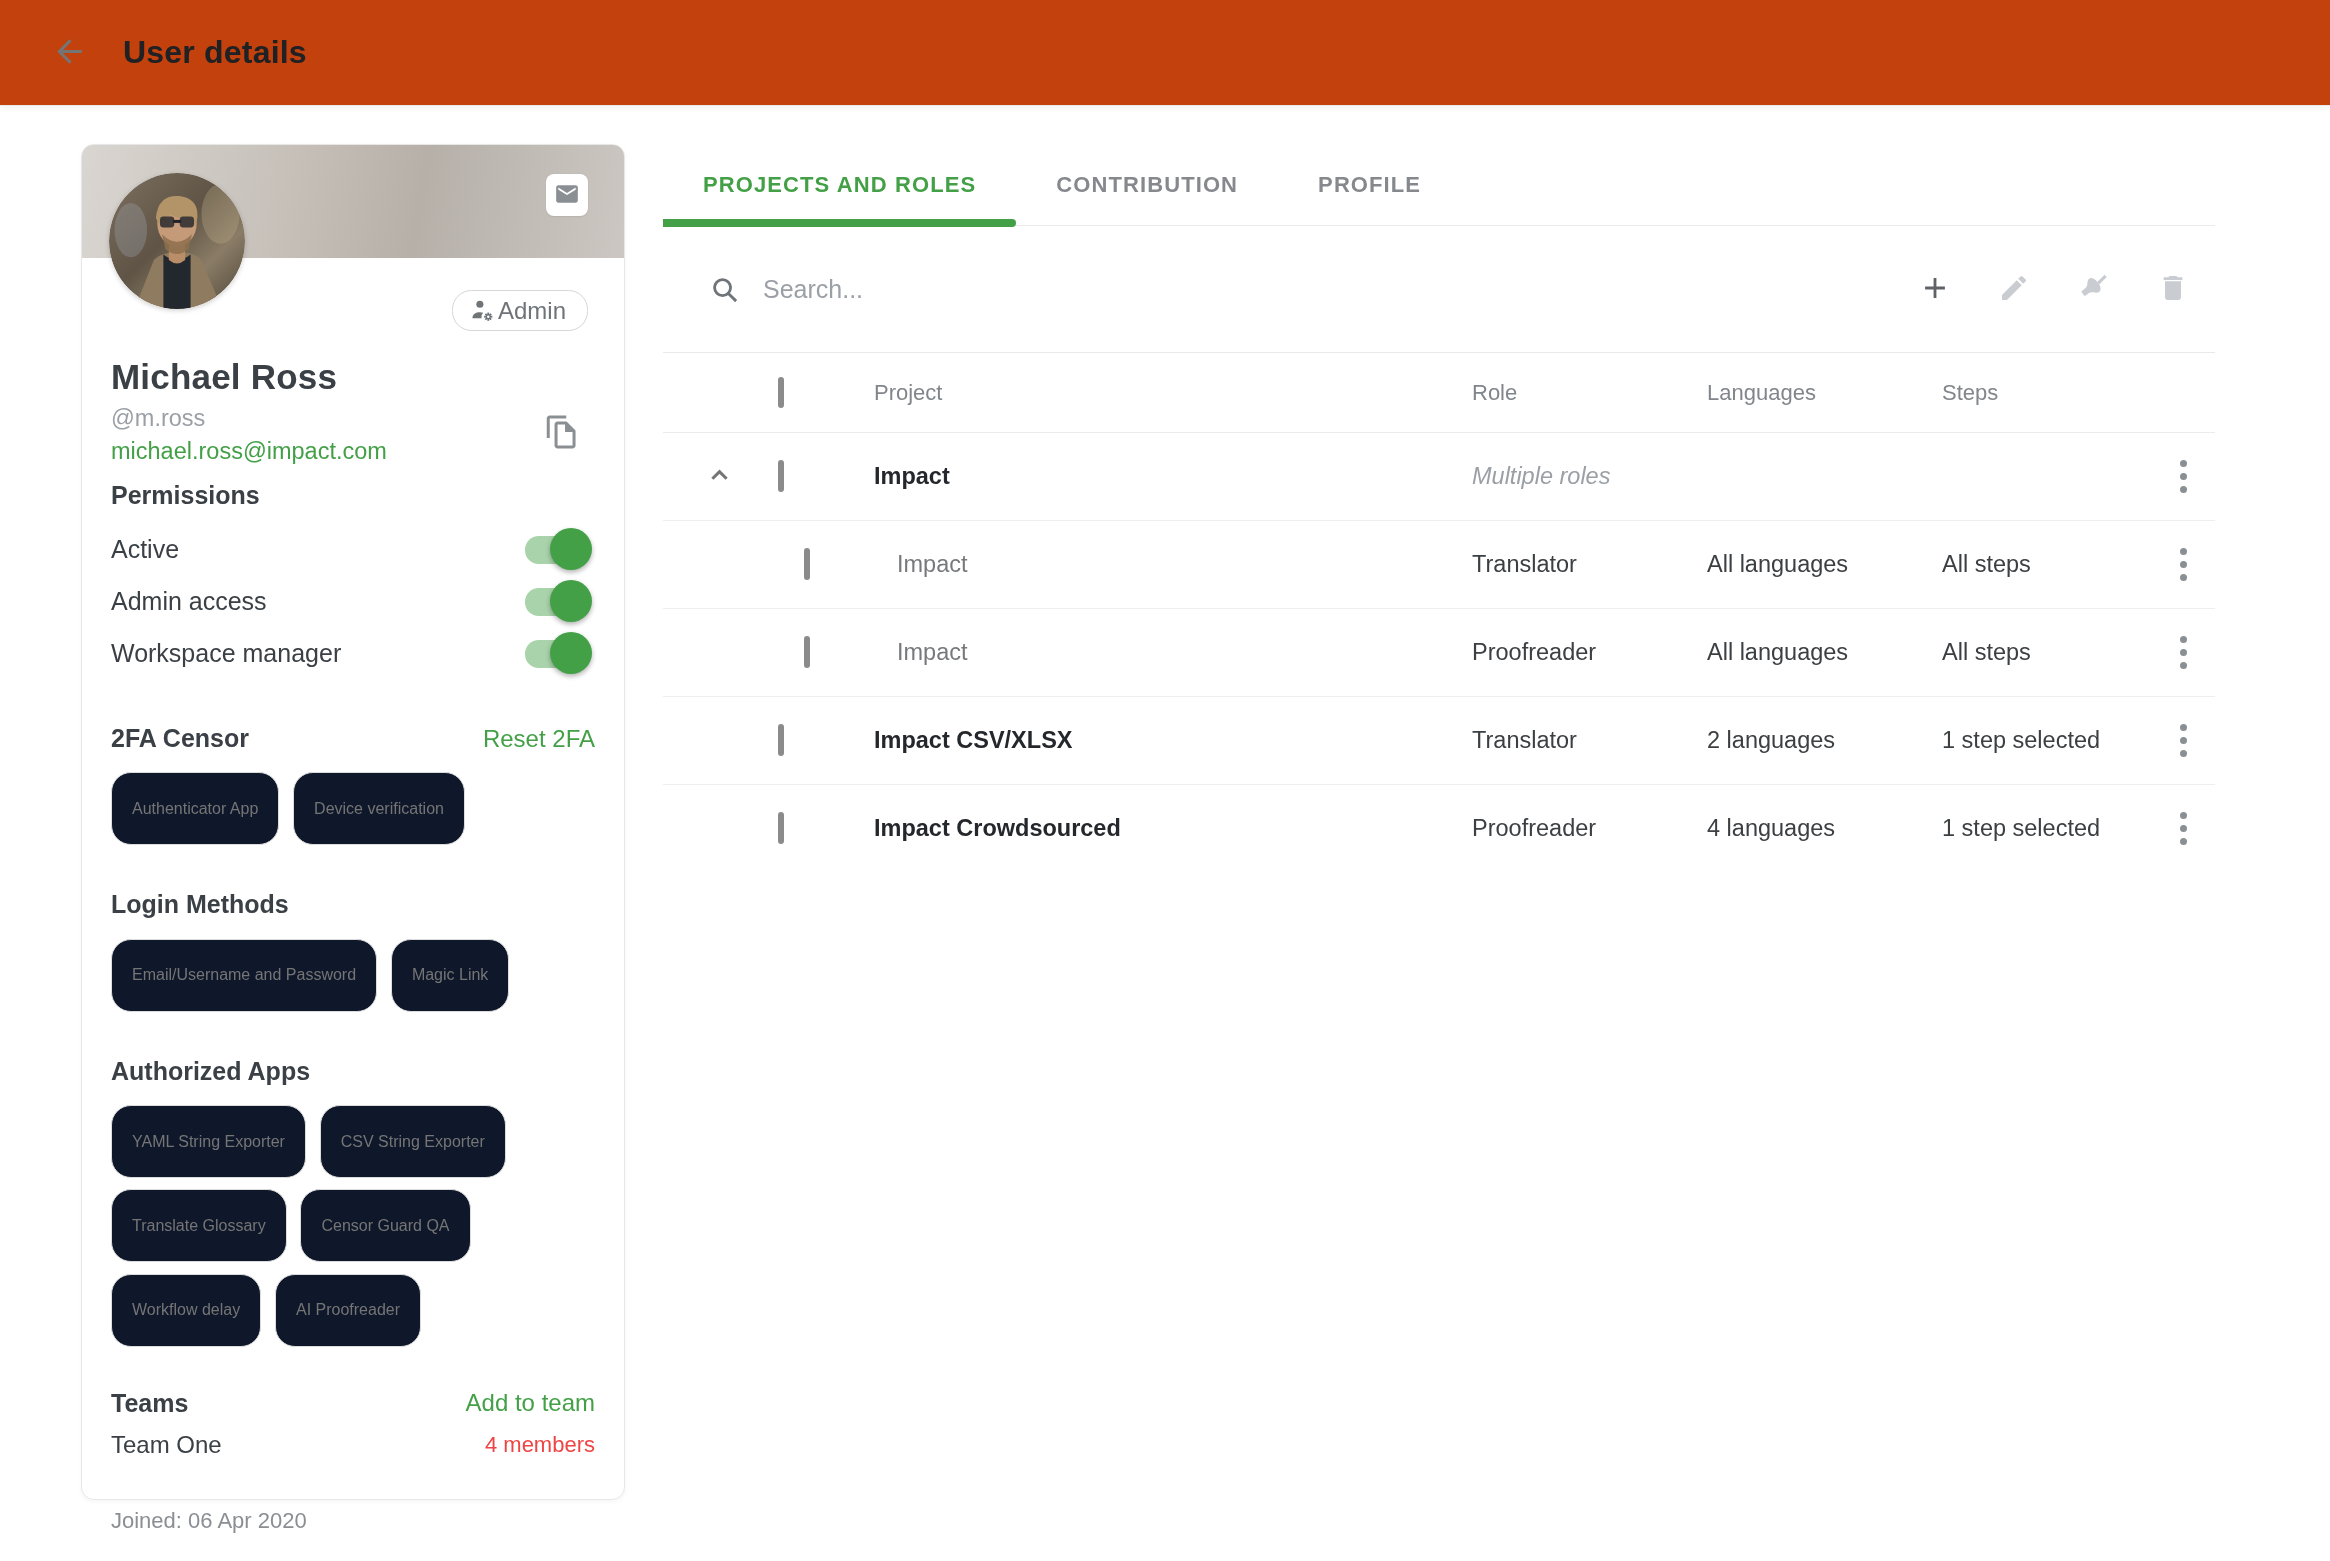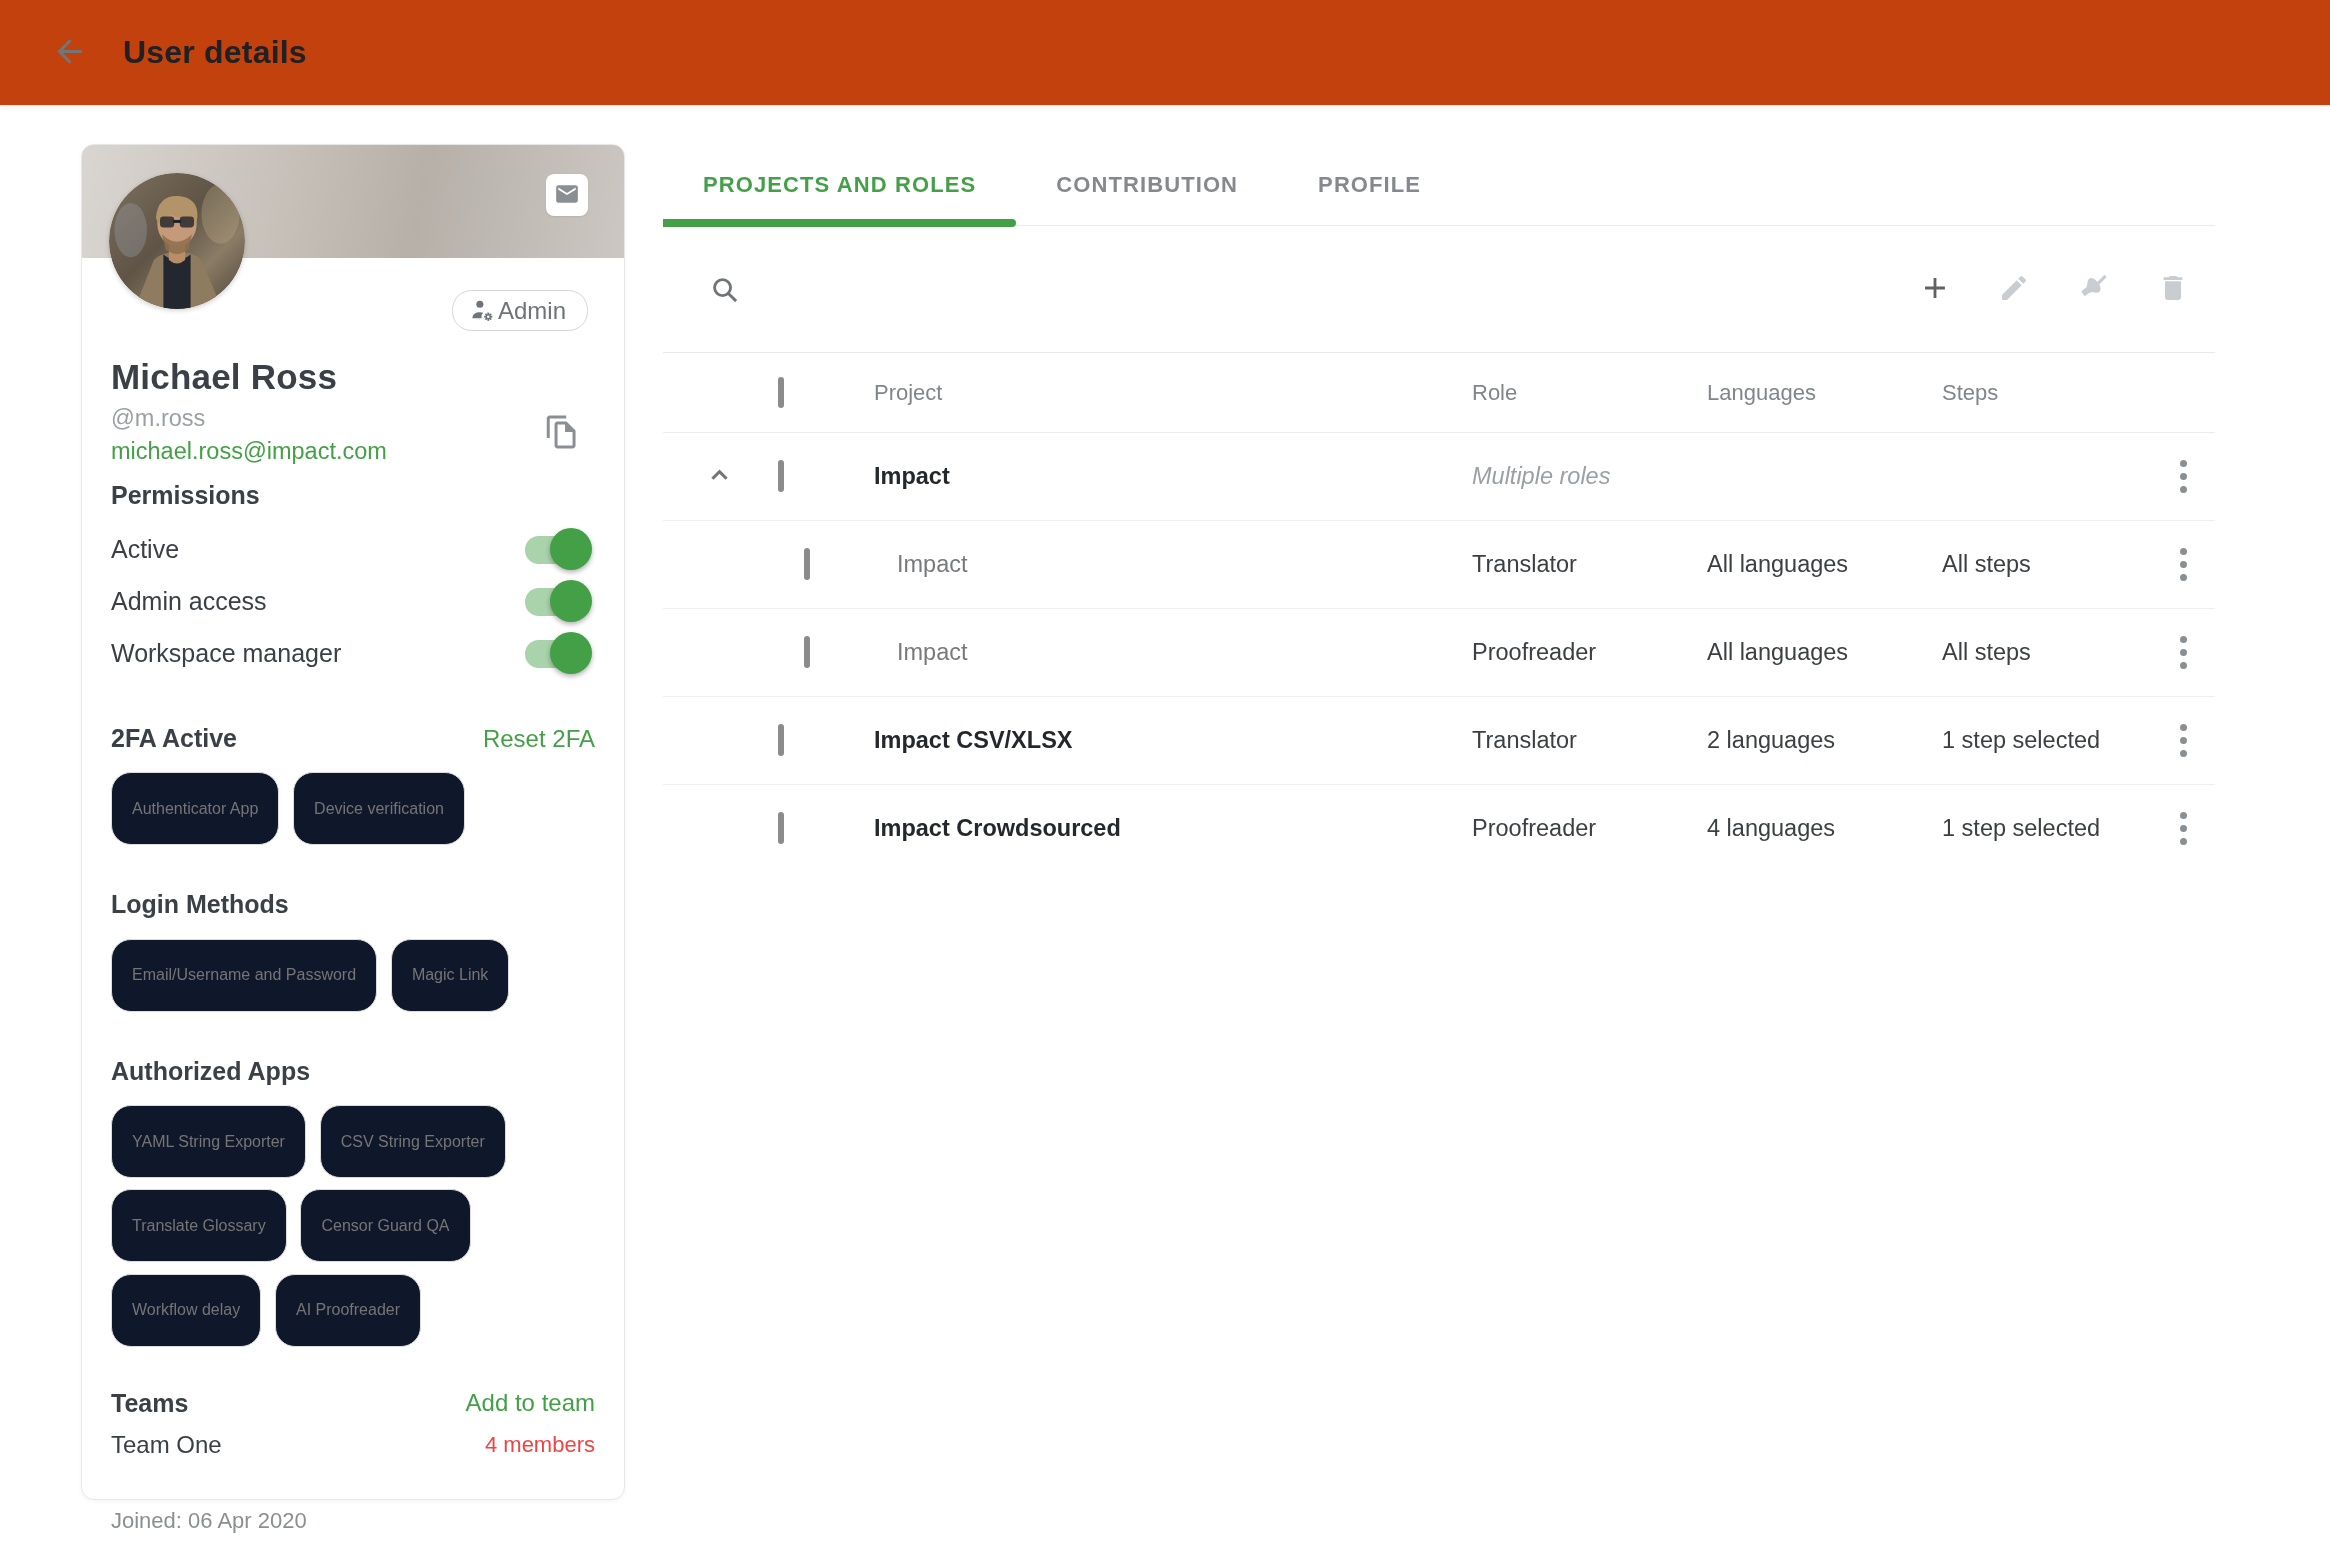--- a/index.html
+++ b/index.html
@@ -209,21 +209,21 @@
     <div class="perm-row">
       <span class="perm-label">Workspace manager</span>
       <span class="switch">
           <span class="track"></span>
           <span class="knob"></span>
         </span>
     </div>
   </div>
 
   <div class="sec-row twofa-row">
-    <div class="sec">2FA Active</div>
+    <div class="sec">2FA Censor</div>
     <a class="green-link" href="#">Reset 2FA</a>
   </div>
   <div class="chips">
     <span class="chip">Authenticator App</span>
     <span class="chip">Device verification</span>
   </div>
 
   <div class="sec login-title">Login Methods</div>
   <div class="chips">
     <span class="chip">Email/Username and Password</span>
@@ -264,20 +264,21 @@
   </div>
 
   <div class="toolbar">
     <div class="search-wrap">
       <span style="display:flex;">
         <svg width="31" height="31" viewBox="0 0 24 24" fill="none" stroke="#6f7479" stroke-width="2.2">
           <circle cx="10.5" cy="10.5" r="6.2"></circle>
             <line x1="15.2" y1="15.2" x2="21" y2="21"></line>
         </svg>
       </span>
+      <input class="search-input" type="text" placeholder="Search..." style="">
     </div>
     <button class="tool-btn">
       <span>
         <svg width="34" height="34" viewBox="0 0 24 24" fill="#5f6368">
             <path d="M11 5h2v6h6v2h-6v6h-2v-6H5v-2h6z"></path>
           </svg>
       </span>
     </button>
     <button class="tool-btn">
       <span>

